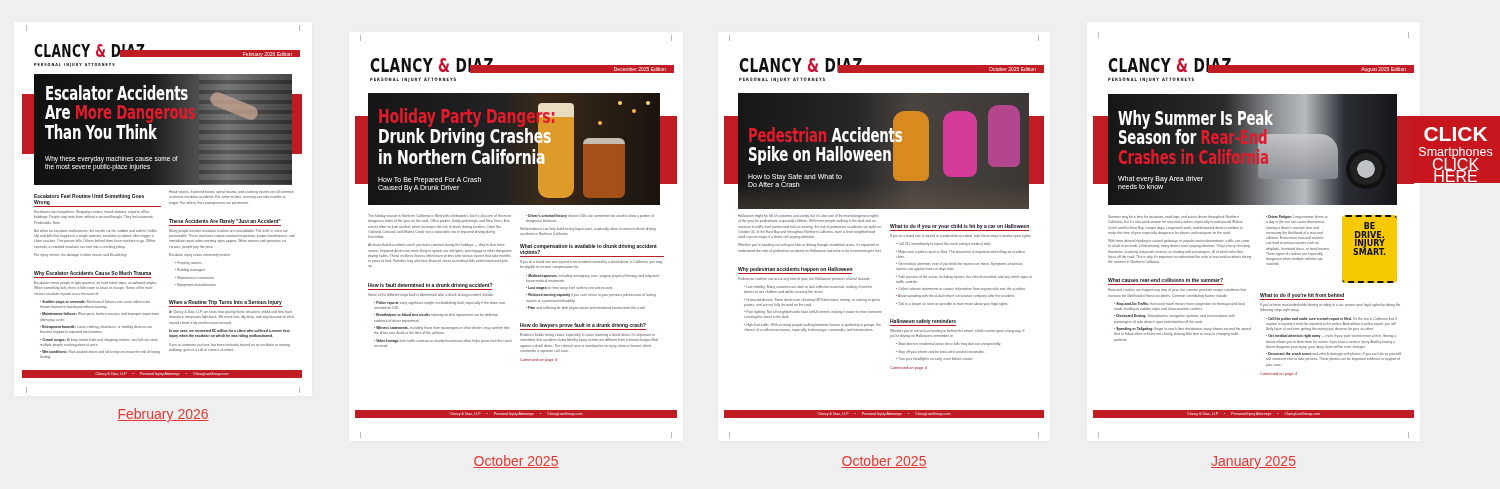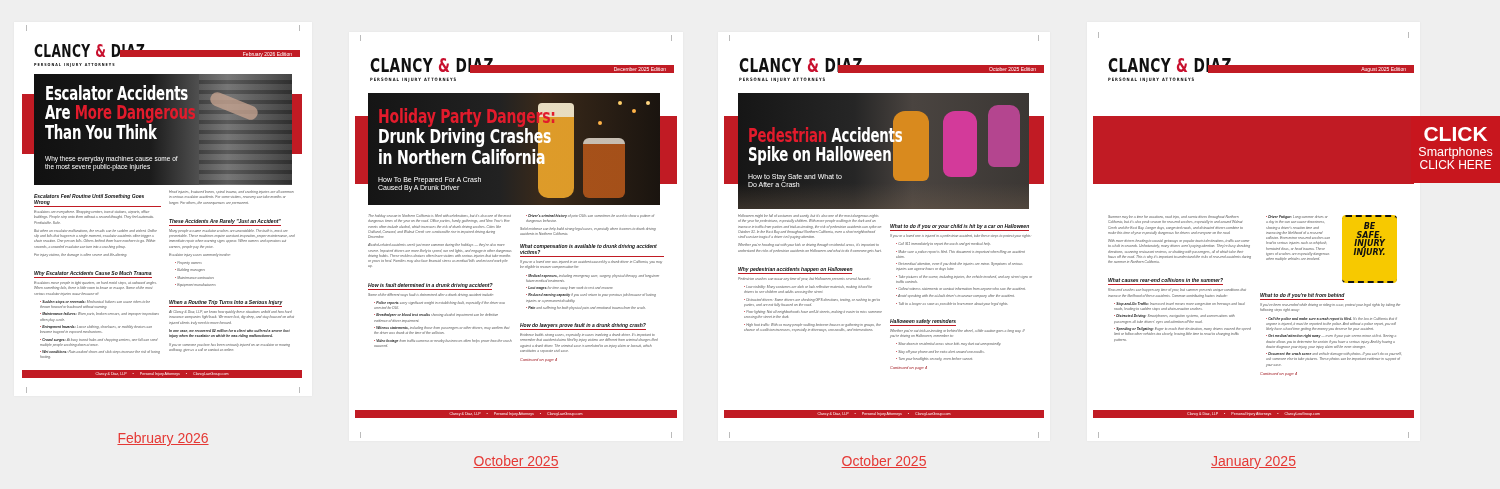--- a/index.html
+++ b/index.html
@@ -34,21 +34,21 @@
   }
   .hero-title {
     position: absolute; font-family: "DejaVu Sans", sans-serif; font-weight: bold;
     transform: scaleX(0.7); transform-origin: left top; white-space: nowrap;
     line-height: 1.02; letter-spacing: -0.3px;
   }
   .hero-title .hl { color: #e21b2c; }
   .hero-sub { position: absolute; font-size: 7px; line-height: 1.2; color: #fff; }
 
   .body-cols { position: absolute; display: flex; gap: 8px; }
-  .col { flex: 1; font-style: italic; }
+  .col { flex: 1; }
   .col p { font-size: 3.4px; line-height: 1.55; color: #555; margin-bottom: 3px; }
   .col h4 {
     font-size: 5px; font-weight: bold; color: #111; margin: 3px 0 3px 0;
     display: inline-block; border-bottom: 0.8px solid #c11b24; padding-bottom: 1px;
   }
   .col .bl { font-size: 3.4px; line-height: 1.55; color: #555; margin: 0 0 2px 6px; }
   .col .bl b { color: #222; }
   .col .cont { font-size: 4px; color: #a01820; margin-top: 3px; }
 
   .footer-bar {
@@ -60,21 +60,21 @@
     position: absolute; font-size: 14px; color: #e53935; text-decoration: underline;
     text-align: center; white-space: nowrap;
   }
 
   .free-badge {
     position: absolute; left: 1411px; top: 116px; width: 89px; height: 67px;
     background: #c8161e; color: #fff; text-align: center; cursor: pointer;
   }
   .free-badge .f1 { font-size: 21px; font-weight: bold; line-height: 22px; margin-top: 7px; }
   .free-badge .f2 { font-size: 12.5px; line-height: 14px; }
-  .free-badge .f3 { font-size: 12px; line-height: 12px; }
+  .free-badge .f3 { font-size: 16px; line-height: 12px; }
 
   .drive-sign {
     position: absolute; background: #f7c900; border-radius: 4px; color: #111;
     font-family: "DejaVu Sans", sans-serif; font-weight: bold; text-align: center;
     font-size: 8px; line-height: 8.5px; padding-top: 6px;
     border-top: 2px dashed #111; border-bottom: 2px dashed #111;
   }
 </style>
 </head>
 <body>
@@ -133,21 +133,21 @@
         <span>•</span>
         <span>Personal Injury Attorneys</span>
         <span>•</span>
         <span>ClancyLawGroup.com</span>
     </div>
     <div class="crop" style="left:12px;top:3px;width:1px;height:6px;"></div>
     <div class="crop" style="right:12px;top:3px;width:1px;height:6px;"></div>
     <div class="crop" style="left:12px;bottom:3px;width:1px;height:6px;"></div>
     <div class="crop" style="right:12px;bottom:3px;width:1px;height:6px;"></div>
   </div>
-  <a class="caption" style="left:14px;width:298px;top:406px;margin-top:24px;">February 2026</a>
+  <a class="caption" style="left:14px;width:298px;top:406px;">February 2026</a>
 </div>
 
 <div class="card">
   <div class="page" style="left:349px;top:32px;width:334px;height:409px;">
     <div class="logo" style="left:21px;top:22px;">
       <div class="logo-main" style="font-size:19px;">
         <span>CLANCY </span><span class="amp">&amp;</span><span> DIAZ</span>
       </div>
       <div class="logo-sub" style="font-size:4.6px;margin-top:1px;">PERSONAL INJURY ATTORNEYS</div>
     </div>
@@ -272,40 +272,50 @@
 <div class="card">
   <div class="page" style="left:1087px;top:22px;width:333px;height:419px;">
     <div class="logo" style="left:21px;top:32px;">
       <div class="logo-main" style="font-size:19px;">
         <span>CLANCY </span><span class="amp">&amp;</span><span> DIAZ</span>
       </div>
       <div class="logo-sub" style="font-size:4.6px;margin-top:1px;">PERSONAL INJURY ATTORNEYS</div>
     </div>
     <div class="edition-bar" style="left:121px;top:43px;width:206px;height:8px;">August 2025 Edition</div>
     <div class="side-red" style="left:6px;top:94px;width:321px;height:68px;"></div>
+    <div class="hero" style="left:21px;top:72px;width:289px;height:111px;background:linear-gradient(90deg,#161616 0%,#2a2a2a 40%,#8e9196 58%,#b7babe 68%,#2a2d33 82%,#15171a 100%);">
+      <div style="position:absolute;left:150px;top:40px;width:80px;height:45px;background:linear-gradient(180deg,#c9cbcf,#8d9096);border-radius:12px 18px 4px 4px;opacity:0.85;"></div>
+      <div style="position:absolute;left:238px;top:55px;width:40px;height:40px;border-radius:50%;background:radial-gradient(circle,#bfc2c6 0 30%,#222 32% 55%,#111 57%);"></div>
+      <div class="hero-title" style="left:10px;top:15px;font-size:19px;">
+        <div><span>Why Summer Is Peak</span></div>
+        <div><span>Season for </span><span class="hl">Rear-End</span></div>
+        <div><span class="hl">Crashes in California</span></div>
+      </div>
+      <div class="hero-sub" style="left:10px;top:81px;width:95px;font-size:7px;">What every Bay Area driver needs to know</div>
+    </div>
     <div class="body-cols" style="left:21px;top:193px;width:296px;height:190px;">
       <div class="col">
           <p>Summer may be a time for vacations, road trips, and scenic drives throughout Northern California, but it's also peak season for rear-end crashes, especially in and around Walnut Creek and the East Bay. Longer days, congested roads, and distracted drivers combine to make this time of year especially dangerous for drivers and everyone on the road.</p>
           <p>With more drivers heading to coastal getaways or popular tourist destinations, traffic can come to a halt in seconds. Unfortunately, many drivers aren't paying attention. They're busy checking directions, scanning restaurant reviews, or chatting with passengers, all of which take their focus off the road. This is why it's important to understand the risks of rear-end accidents during the summer in Northern California.</p>
           <div><h4>What causes rear-end collisions in the summer?</h4></div>
           <p>Rear-end crashes can happen any time of year, but summer presents unique conditions that increase the likelihood of these accidents. Common contributing factors include:</p>
           <div class="bl"><span style="color: rgb(193, 27, 36);">• </span><b>Stop-and-Go Traffic:</b> Increased travel means more congestion on freeways and local roads, leading to sudden stops and chain-reaction crashes.</div>
           <div class="bl"><span style="color: rgb(193, 27, 36);">• </span><b>Distracted Driving:</b> Smartphones, navigation systems, and conversations with passengers all take drivers' eyes and attention off the road.</div>
           <div class="bl"><span style="color: rgb(193, 27, 36);">• </span><b>Speeding or Tailgating:</b> Eager to reach their destination, many drivers exceed the speed limit or follow other vehicles too closely, leaving little time to react to changing traffic patterns.</div>
         </div>
       <div class="col">
         <div style="display:flex;gap:6px;">
           <div style="width:70px;">
               <div class="bl"><span style="color: rgb(193, 27, 36);">• </span><b>Driver Fatigue:</b> Long summer drives or a day in the sun can cause drowsiness, slowing a driver's reaction time and increasing the likelihood of a rear-end collision. Even minor rear-end crashes can lead to serious injuries such as whiplash, herniated discs, or head trauma. These types of crashes are especially dangerous when multiple vehicles are involved.</div>
             </div>
           <div class="drive-sign" style="position:relative;width:55px;height:68px;margin-left:6px;">
             <div>BE</div>
-            <div>SAFE.</div>
+            <div>DRIVE.</div>
             <div>INJURY</div>
-            <div>INJURY.</div>
+            <div>SMART.</div>
           </div>
         </div>
         <div>
             <div><h4>What to do if you're hit from behind</h4></div>
             <p>If you've been rear-ended while driving or riding in a car, protect your legal rights by taking the following steps right away:</p>
             <div class="bl"><span style="color: rgb(193, 27, 36);">• </span><b>Call the police and make sure a crash report is filed.</b> It's the law in California that if anyone is injured, it must be reported to the police. And without a police report, you will likely have a hard time getting the money you deserve for your accident.</div>
             <div class="bl"><span style="color: rgb(193, 27, 36);">• </span><b>Get medical attention right away</b> — even if your pain seems minor at first. Seeing a doctor allows you to determine for certain if you have a serious injury. And by having a doctor diagnose your injury, your injury claim will be even stronger.</div>
             <div class="bl"><span style="color: rgb(193, 27, 36);">• </span><b>Document the crash scene</b> and vehicle damage with photos. If you can't do so yourself, ask someone else to take pictures. These photos can be important evidence in support of your case.</div>
             <div class="cont">Continued on page 4</div>
           </div>

